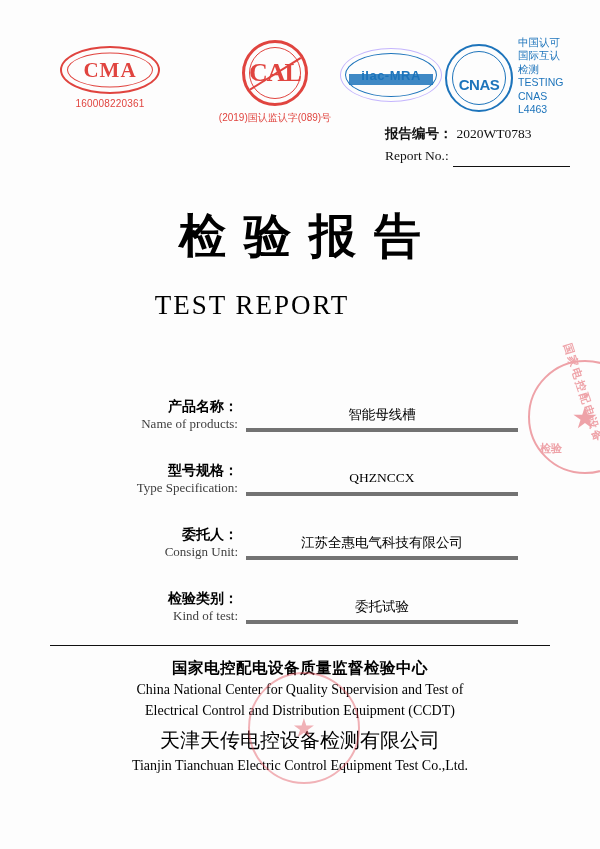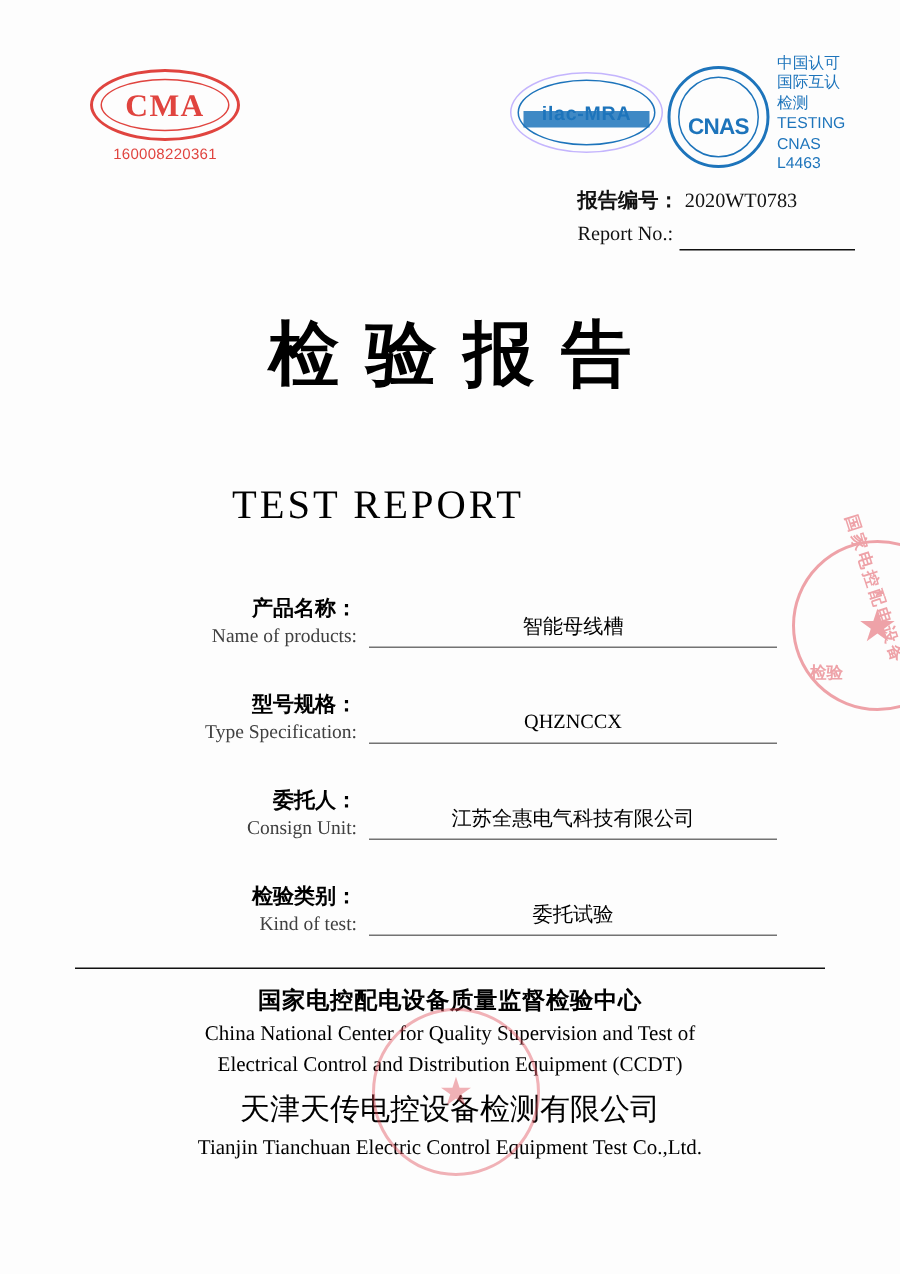--- a/index.html
+++ b/index.html
@@ -278,21 +278,20 @@
   .title-en {
     position: absolute;
     top: 290px;
     left: 0;
     width: 504px;
     text-align: center;
     font-family: "Liberation Serif", serif;
     font-size: 27px;
     letter-spacing: 2px;
     color: #000;
-    margin-top: 31px;
   }
 
   
   .fields {
     position: absolute;
     top: 390px;
     left: 118px;
     width: 400px;
   }
   .field-row {
@@ -317,21 +316,21 @@
   }
   .f-en {
     font-family: "Liberation Serif", serif;
     font-size: 13px;
     color: #404040;
     display: block;
     white-space: nowrap;
   }
   .field-value {
     flex: 1;
-    border-bottom: 1px solid #737373;
+    border-bottom: 4px solid #737373;
     text-align: center;
     font-family: "Liberation Serif", serif;
     font-size: 13.5px;
     padding-bottom: 2px;
     color: #000;
     min-height: 20px;
   }
 
   
   .footer {
@@ -436,20 +435,28 @@
   <div class="logo-row">
 
     <div class="cma">
       <div class="cma-oval">
         <div class="inner"></div>
         <span class="cma-text">CMA</span>
       </div>
       <div class="cma-num">160008220361</div>
     </div>
 
+    <div class="cal">
+      <div class="cal-circle">
+        <div class="ring2"></div>
+        <div class="cal-slash"></div>
+        <span class="cal-letters">CAL</span>
+      </div>
+      <div class="cal-num">(2019)国认监认字(089)号</div>
+    </div>
 
     <div class="ilac">
       <div class="ilac-ell">
         <div class="inner2"></div>
         <div class="ilac-bar"></div>
         <span class="ilac-text">ilac-MRA</span>
       </div>
     </div>
 
     <div class="cnas">

